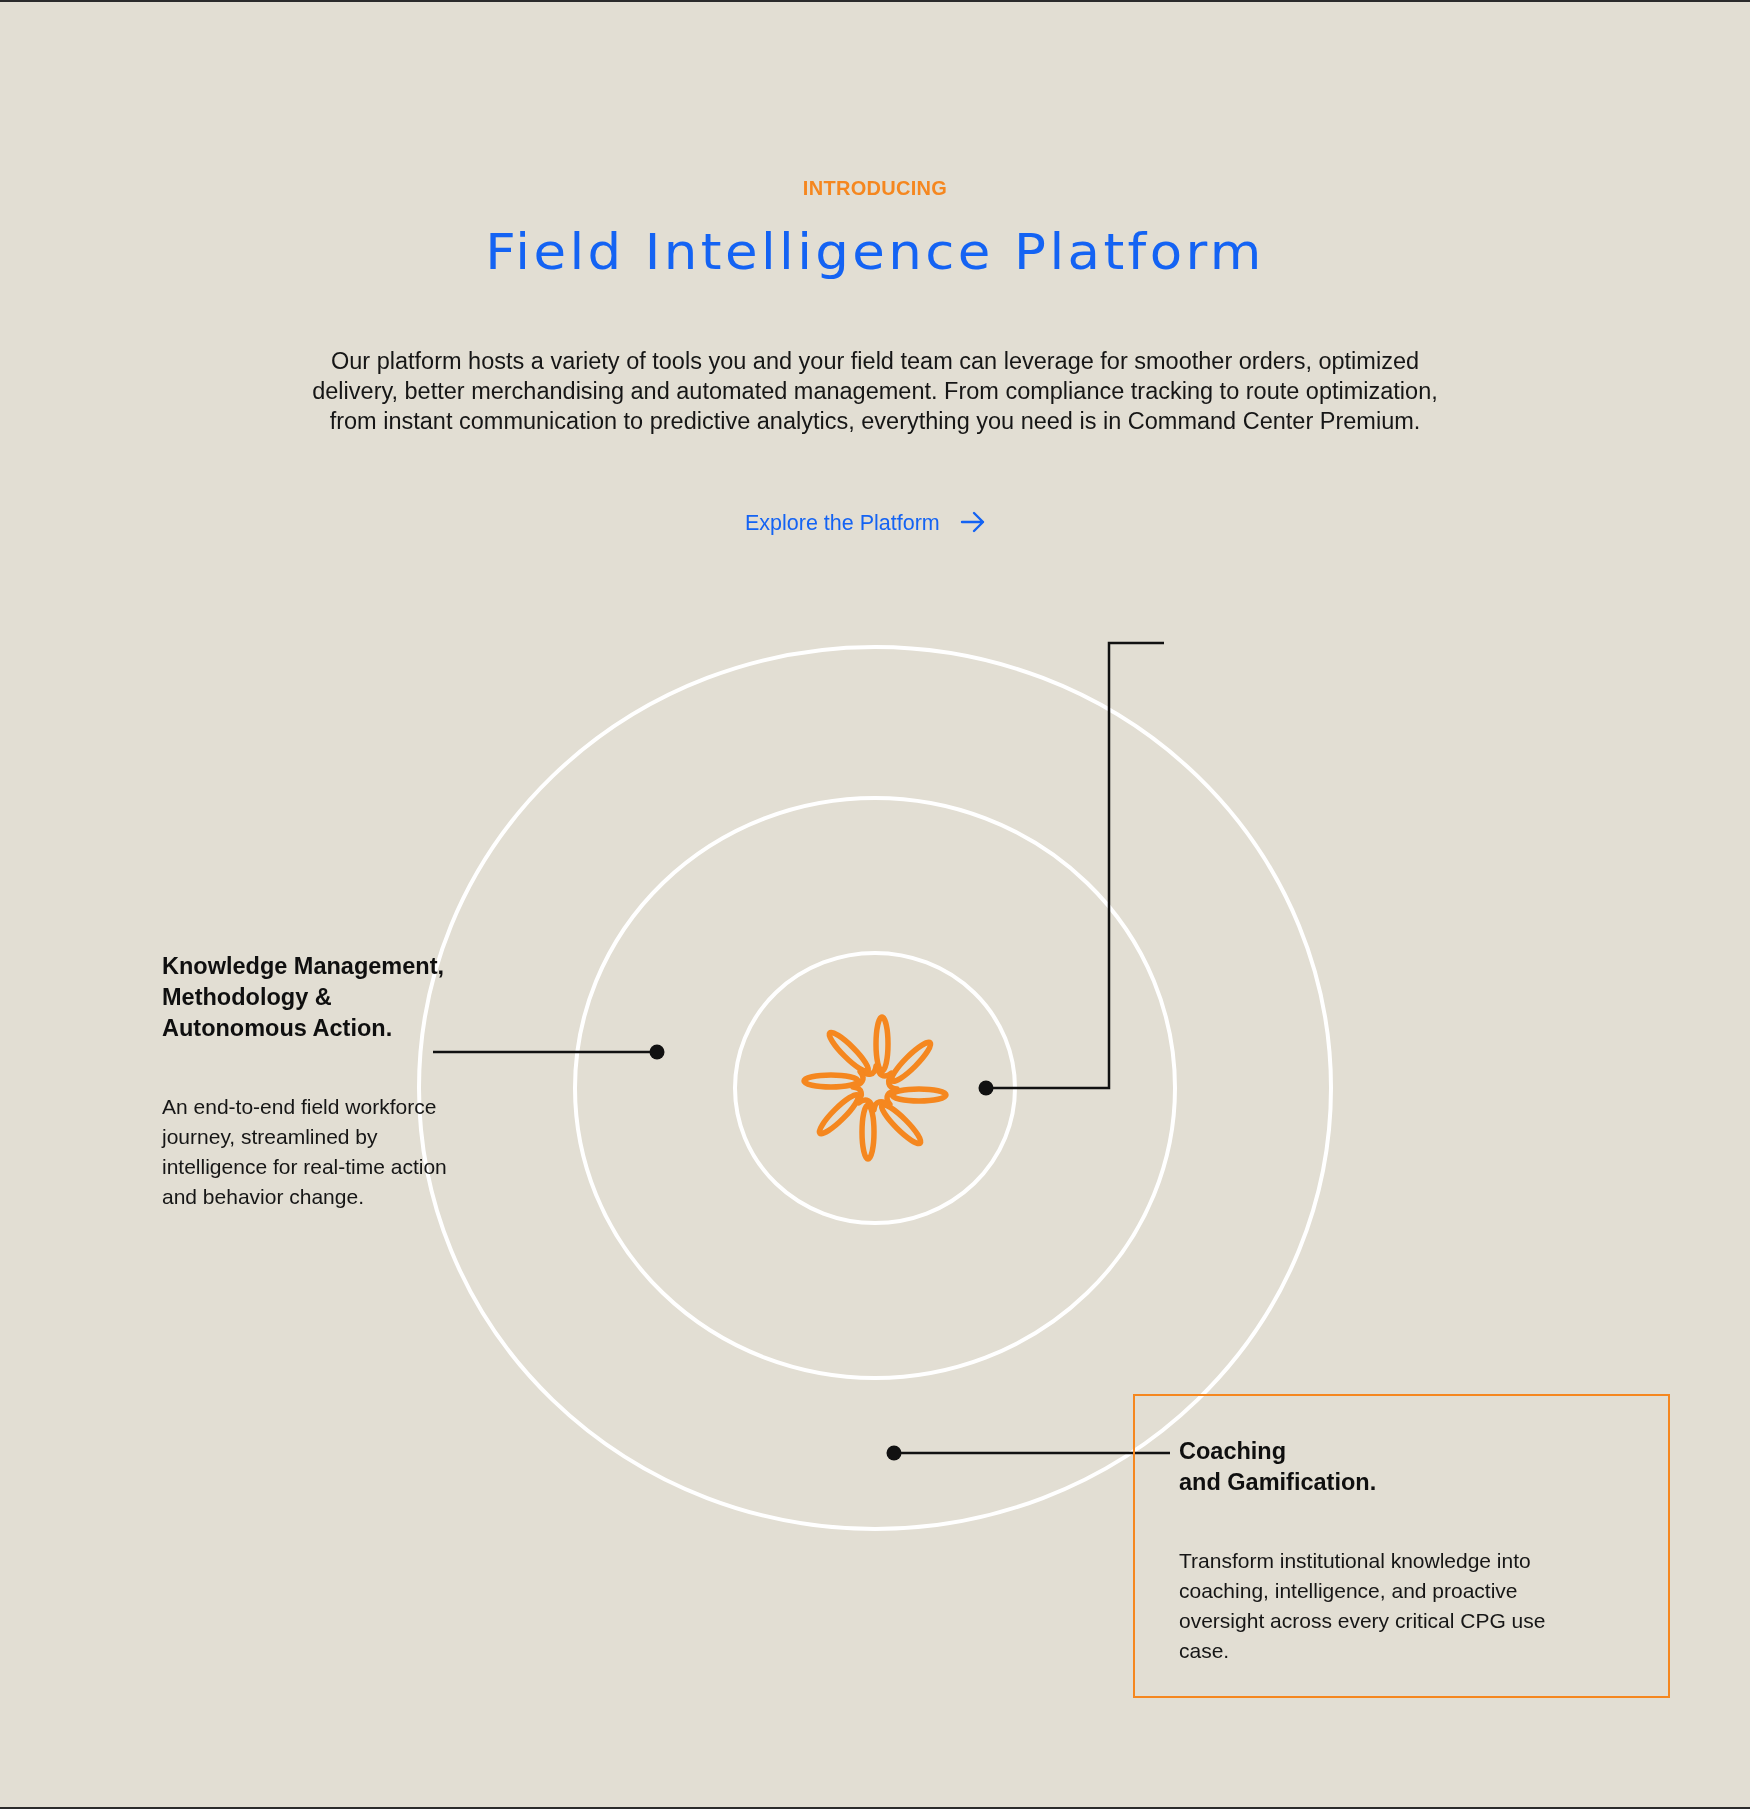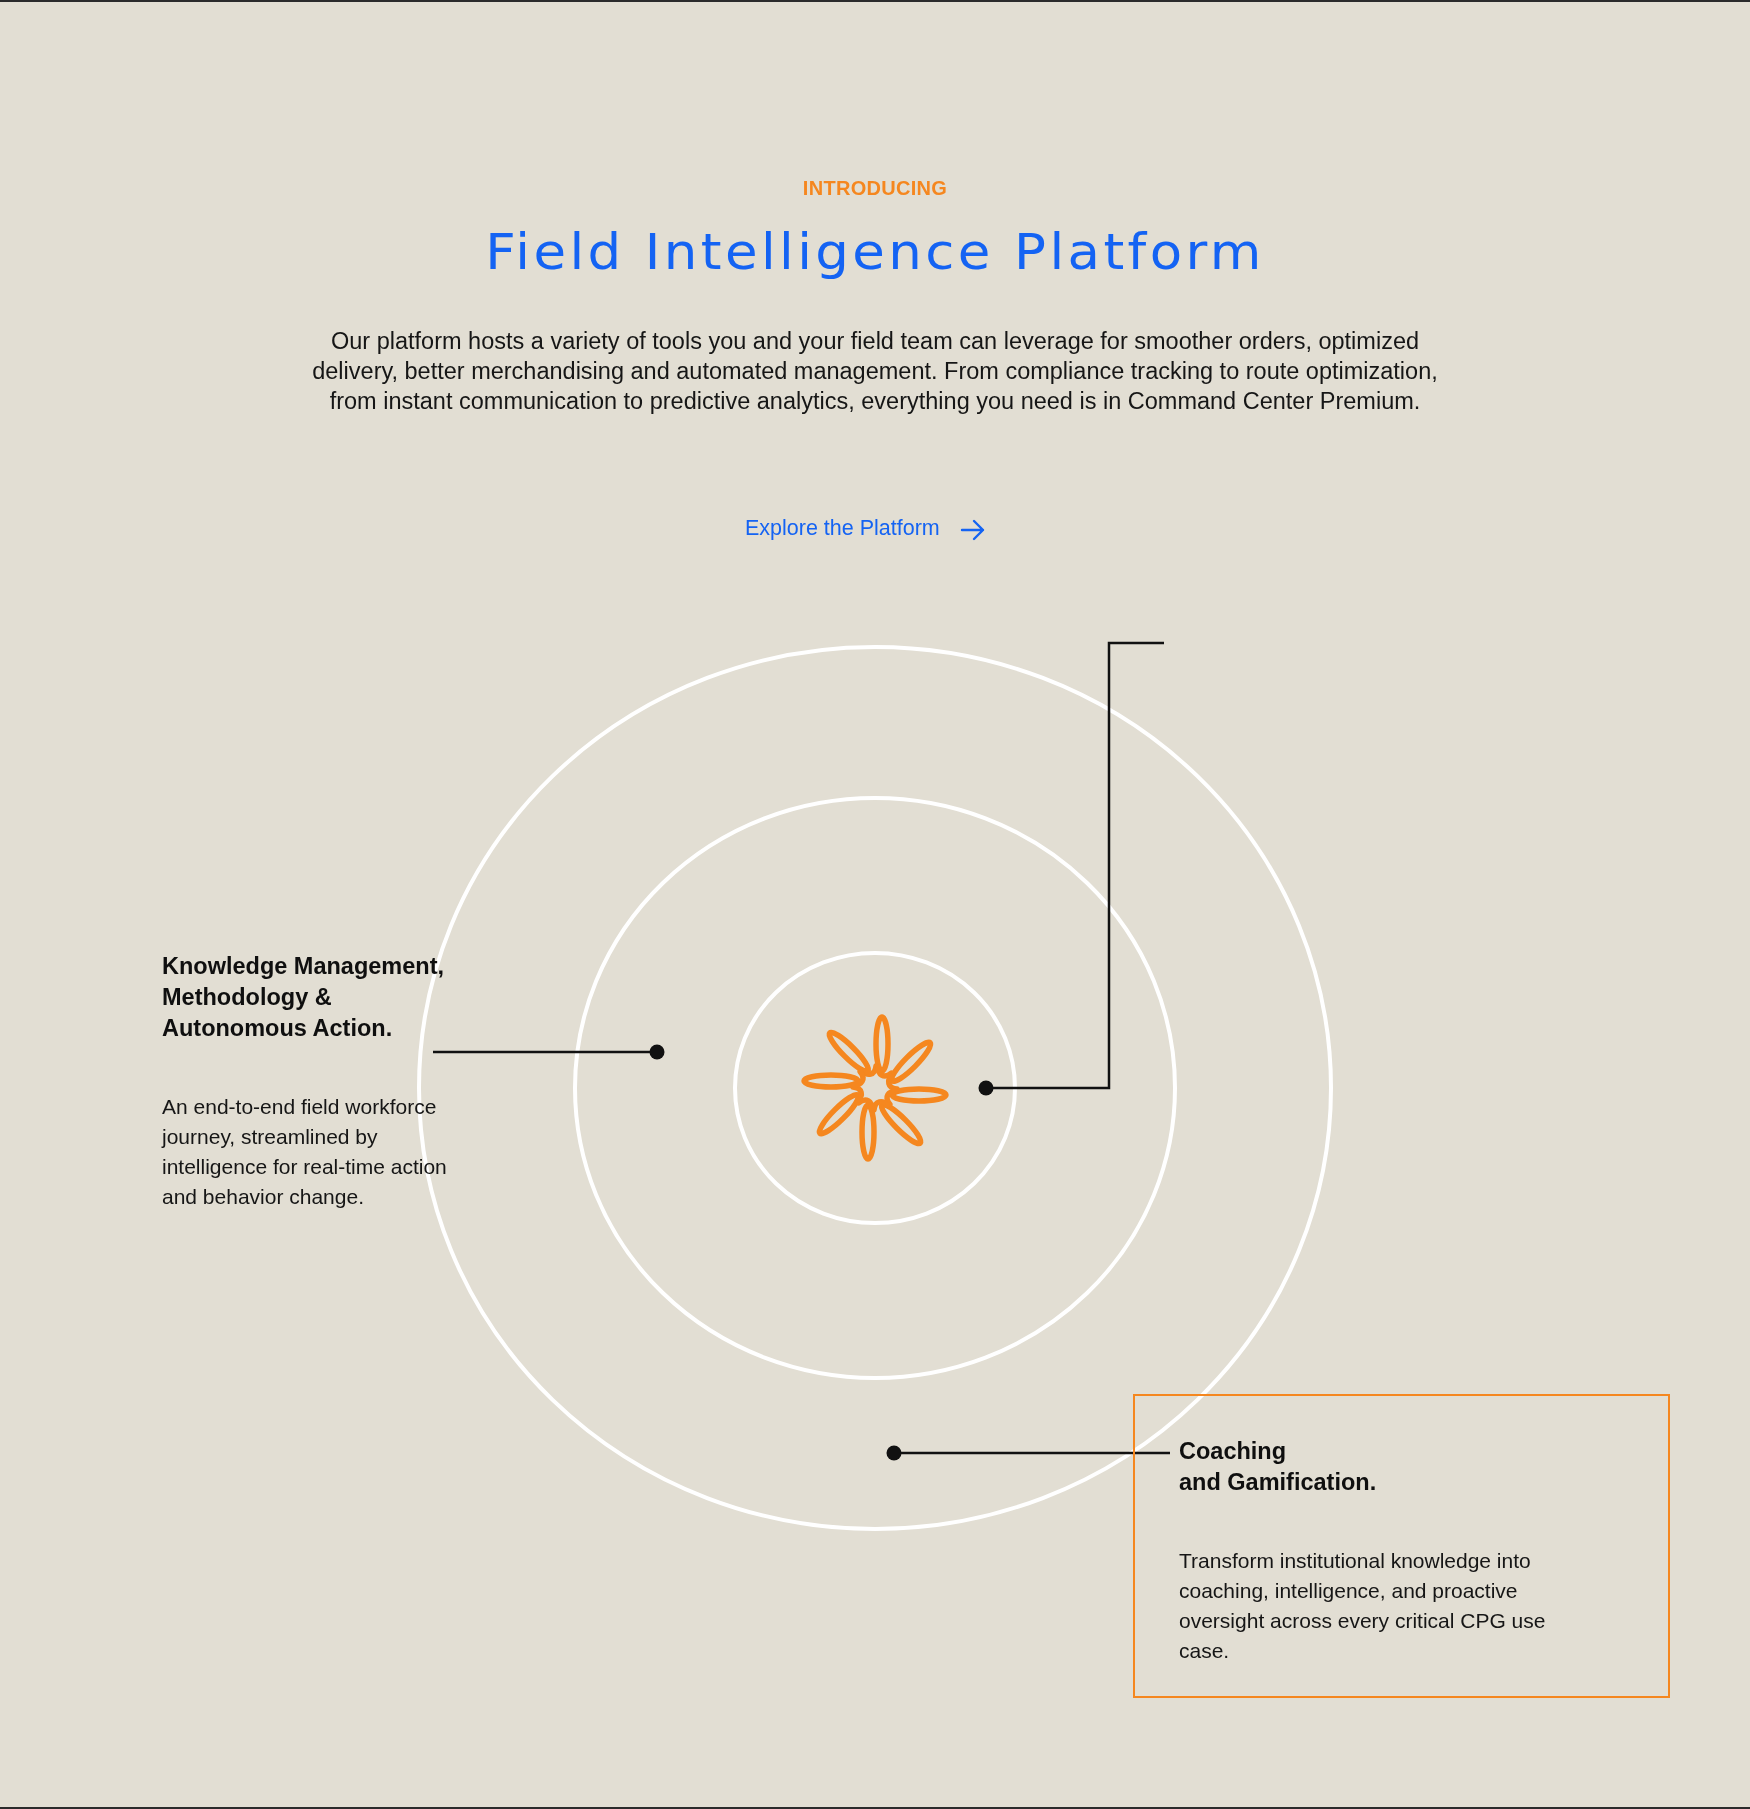--- a/index.html
+++ b/index.html
@@ -19,26 +19,26 @@
     color: #F5871F;
   }
   .title {
     position: absolute; left: 0; width: 1750px; top: 222px;
     text-align: center; font-size: 50px; line-height: 60px; letter-spacing: 3.2px;
     color: #1463F3; font-weight: 400;
     font-family: "DejaVu Sans", sans-serif;
     transform: scaleX(1.06); transform-origin: center;
   }
   .intro {
-    position: absolute; left: 310px; width: 1130px; top: 326px;
+    position: absolute; left: 310px; width: 1130px; top: 346px;
     text-align: center; font-size: 23.5px; line-height: 30px; color: #161616;
   }
   .explore {
     position: absolute; left: 745px; top: 511px; height: 30px;
-    display: flex; align-items: flex-end; gap: 20px; cursor: pointer;
+    display: flex; align-items: flex-start; gap: 20px; cursor: pointer;
     color: #1463F3; font-size: 21.5px; text-decoration: none;
   }
   .explore svg { display: block; }
 
   .diagram { position: absolute; left: 0; top: 0; width: 1750px; height: 1809px; pointer-events: none; }
 
   .block { position: absolute; }
   .block h3 {
     margin: 0; font-size: 23.5px; line-height: 31px; font-weight: 700; color: #0f0f0f;
   }

